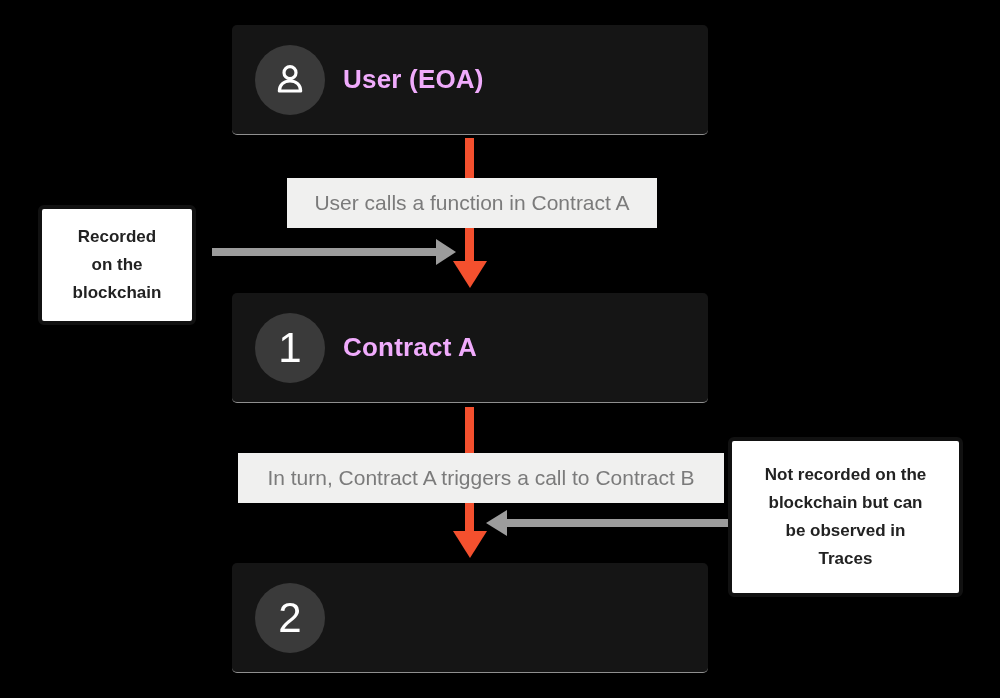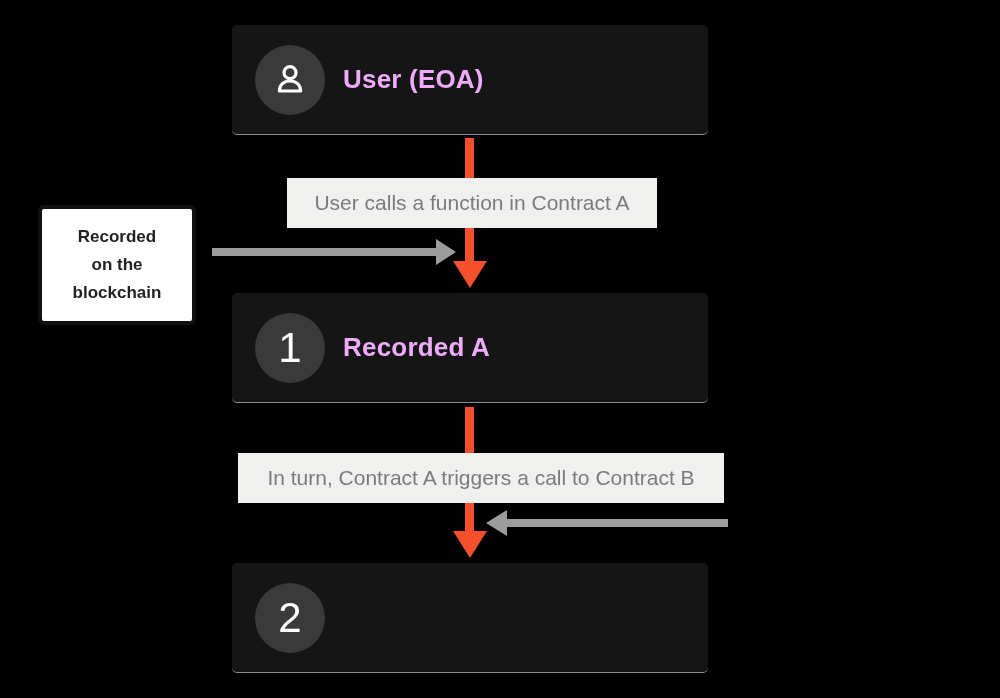--- a/index.html
+++ b/index.html
@@ -104,30 +104,36 @@
 on the
 blockchain</div>
   </div>
   <div class="gshaft gshaft1"></div>
   <div class="ghead ghead1"></div>
 
   <div class="node node-a">
     <div class="badge">
       <span class="badge-num">1</span>
     </div>
-    <div class="node-title">Recorded A</div>
+    <div class="node-title">Contract A</div>
   </div>
 
   <div class="oshaft oshaft2"></div>
   <div class="ohead ohead2"></div>
 
   <div class="strip strip2">
     <span>In turn, Contract A triggers a call to Contract B</span>
   </div>
 
+  <div class="callout callout2">
+    <div class="callout-text">Not recorded on the
+blockchain but can
+be observed in
+Traces</div>
+  </div>
   <div class="gshaft gshaft2"></div>
   <div class="ghead ghead2"></div>
 
   <div class="node node-b">
     <div class="badge">
       <span class="badge-num">2</span>
     </div>
   </div>
 
 </div>

